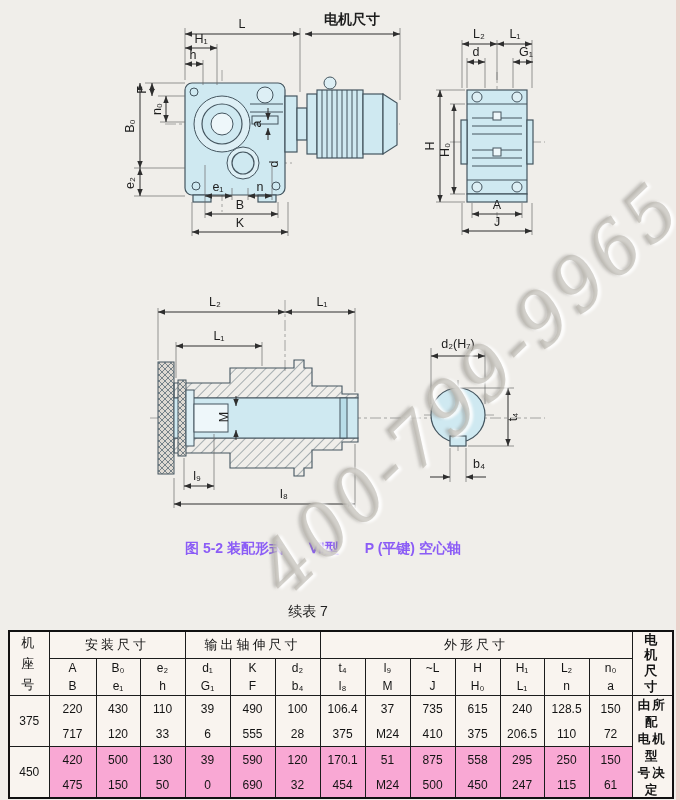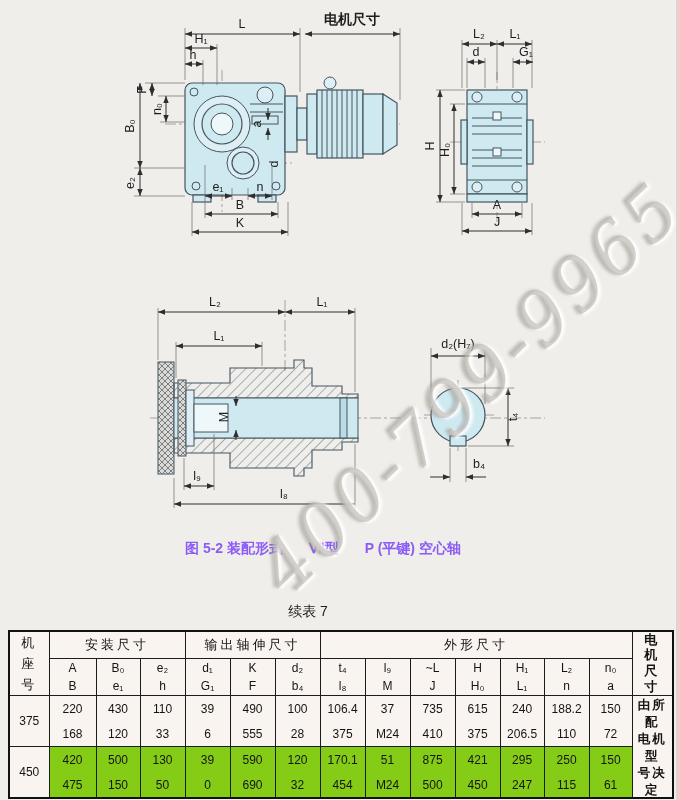--- a/index.html
+++ b/index.html
@@ -52,21 +52,21 @@
   .grp-row th { height:26px; font-size:13px; font-weight:bold; letter-spacing:3px; }
   .stack { display:flex; flex-direction:column; justify-content:space-around; align-items:center; height:100%; }
   .frame-hdr { height:63px; font-size:13px; font-weight:bold; }
   .frame-hdr .stack { height:63px; }
   .motor-hdr .stack { height:63px; font-size:13px; font-weight:bold; line-height:1.1; }
   .sym-row th { height:36px; font-size:12px; font-weight:bold; }
   .sym-row .stack { height:36px; }
   .v-row td { height:50px; font-size:12px; }
   .v-row .stack { height:50px; }
   .frame-cell { font-size:12.5px; }
-  .c450 { background:#84cc16; }
+  .c450 { background:#f9a8d4; }
   .motor-note .stack { height:100px; font-size:12.5px; font-weight:600; letter-spacing:2px; }
 
   .scan-edge {
     position:absolute; right:0; top:0; width:4px; height:100%;
     background:rgba(222,132,120,0.28); z-index:9;
   }
 </style>
 </head>
 <body>
 
@@ -424,21 +424,21 @@
             <div>n₀</div>
             <div>a</div>
           </div>
         </th>
   </tr>
   <tr class="v-row">
     <td class="frame-cell">375</td>
     <td>
           <div class="stack">
             <div>220</div>
-            <div>168</div>
+            <div>717</div>
           </div>
         </td>
     <td>
           <div class="stack">
             <div>430</div>
             <div>120</div>
           </div>
         </td>
     <td>
           <div class="stack">
@@ -489,21 +489,21 @@
           </div>
         </td>
     <td>
           <div class="stack">
             <div>240</div>
             <div>206.5</div>
           </div>
         </td>
     <td>
           <div class="stack">
-            <div>188.2</div>
+            <div>128.5</div>
             <div>110</div>
           </div>
         </td>
     <td>
           <div class="stack">
             <div>150</div>
             <div>72</div>
           </div>
         </td>
     <td rowspan="2" class="motor-note">
@@ -565,21 +565,21 @@
           </div>
         </td>
     <td class="c450">
           <div class="stack">
             <div>875</div>
             <div>500</div>
           </div>
         </td>
     <td class="c450">
           <div class="stack">
-            <div>421</div>
+            <div>558</div>
             <div>450</div>
           </div>
         </td>
     <td class="c450">
           <div class="stack">
             <div>295</div>
             <div>247</div>
           </div>
         </td>
     <td class="c450">

